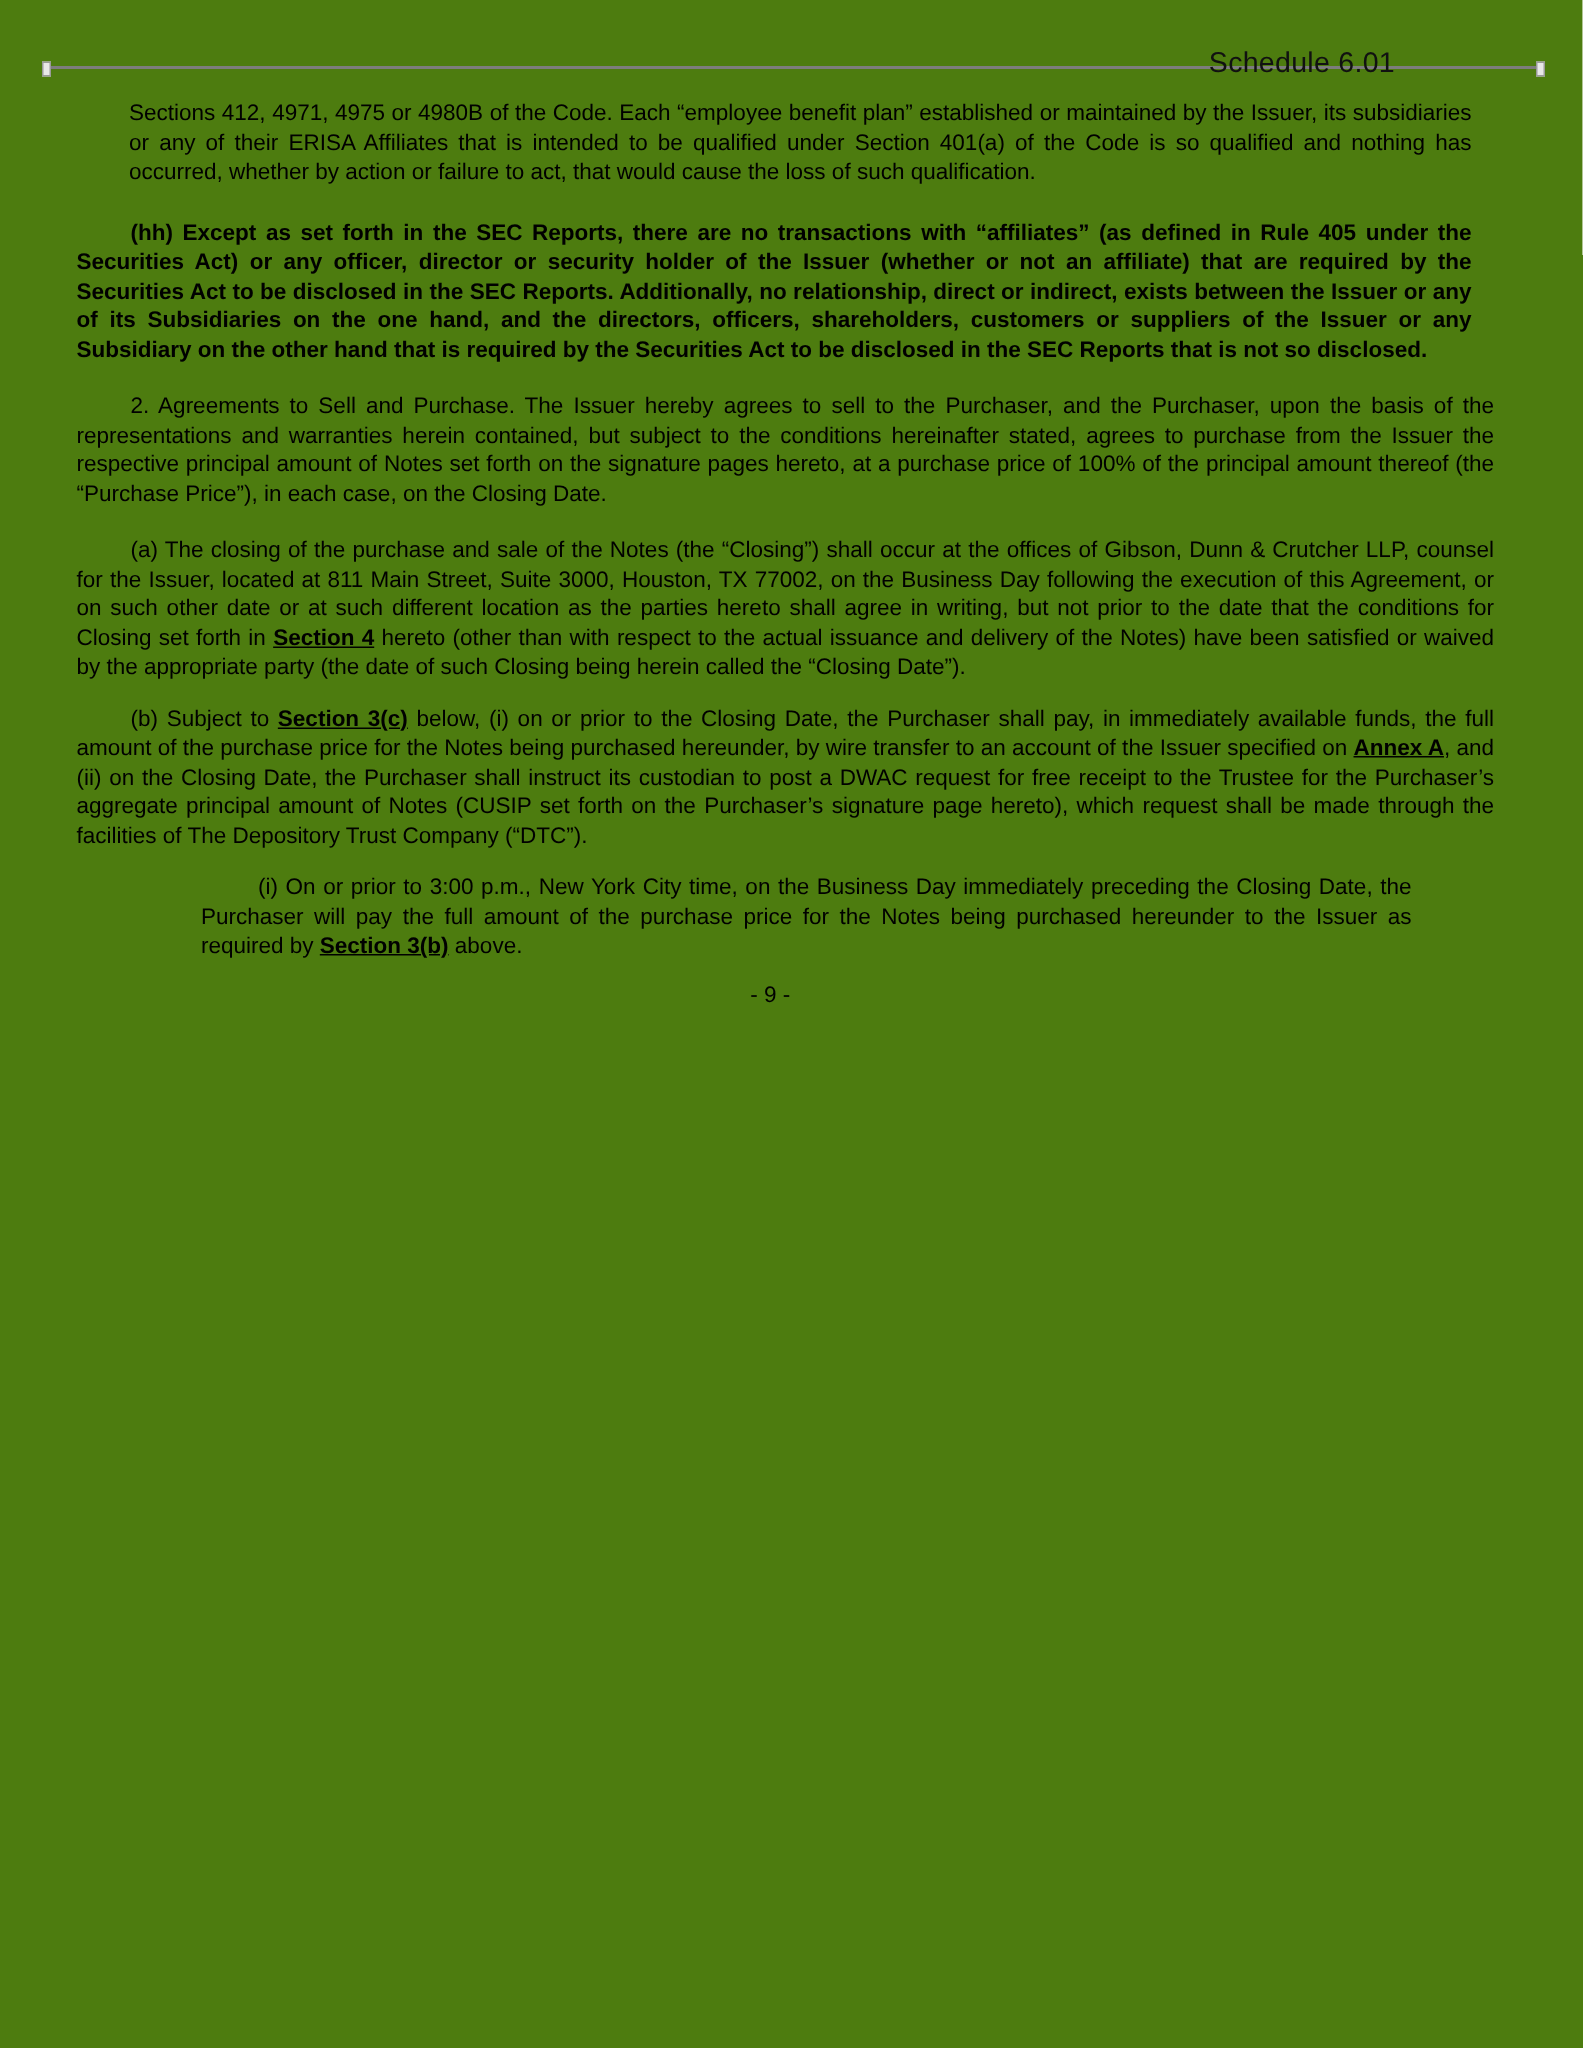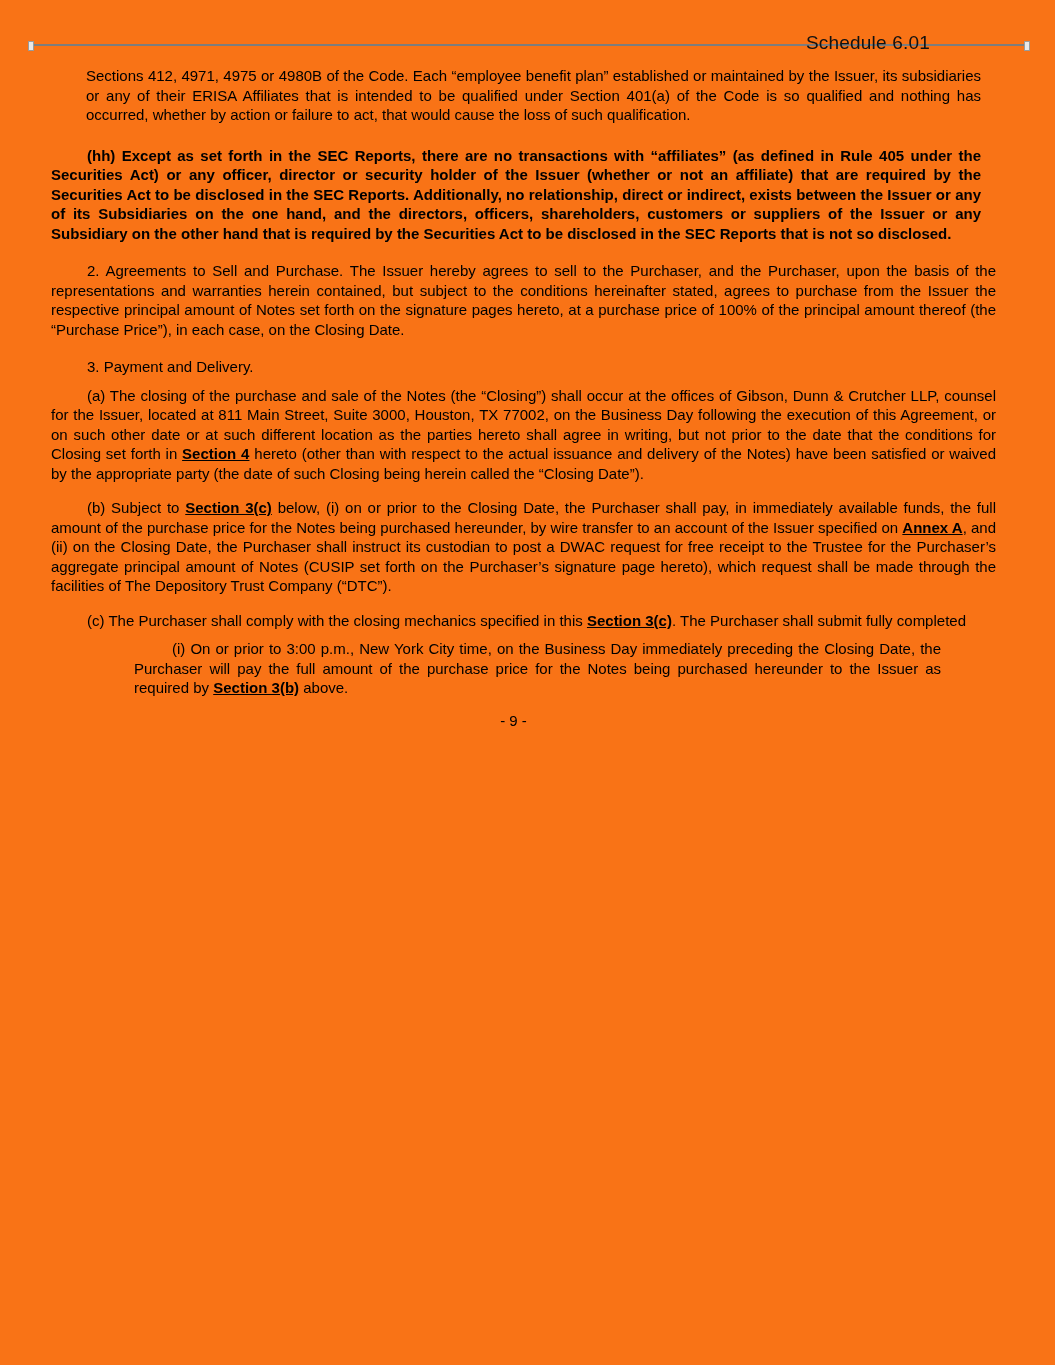--- a/index.html
+++ b/index.html
@@ -1,20 +1,20 @@
 <!DOCTYPE html>
 <html><head>
 <meta charset="utf-8">
 <style>
   html, body { margin: 0; padding: 0; background: #ffffff; }
   .page {
     position: relative;
     width: 1055px;
     height: 1365px;
-    background: #f97316;
+    background: #4d7c0f;
     font-family: "Liberation Sans", "DejaVu Sans", sans-serif;
     font-size: 15px;
     line-height: 19.5px;
     color: #000000;
     overflow: hidden;
   }
 
   
   .header-rule {
     position: absolute;
@@ -78,21 +78,19 @@
 
   <div class="header-rule"></div>
 
   <div class="schedule-title">Schedule 6.01</div>
 
   <div class="doc-body">
 
     <p class="para block loose"><span>Sections 412, 4971, 4975 or 4980B of the Code. Each “employee benefit plan” established or maintained by the Issuer, its subsidiaries or any of their ERISA Affiliates that is intended to be qualified under Section 401(a) of the Code is so qualified and nothing has occurred, whether by action or failure to act, that would cause the loss of such qualification.</span></p>
       <p class="para block-indent roomy"><span>(hh) Except as set forth in the SEC Reports, there are no transactions with “affiliates” (as defined in Rule 405 under the Securities Act) or any officer, director or security holder of the Issuer (whether or not an affiliate) that are required by the Securities Act to be disclosed in the SEC Reports. Additionally, no relationship, direct or indirect, exists between the Issuer or any of its Subsidiaries on the one hand, and the directors, officers, shareholders, customers or suppliers of the Issuer or any Subsidiary on the other hand that is required by the Securities Act to be disclosed in the SEC Reports that is not so disclosed.</span></p>
       <p class="para body roomy"><span>2. Agreements to Sell and Purchase. The Issuer hereby agrees to sell to the Purchaser, and the Purchaser, upon the basis of the representations and warranties herein contained, but subject to the conditions hereinafter stated, agrees to purchase from the Issuer the respective principal amount of Notes set forth on the signature pages hereto, at a purchase price of 100% of the principal amount thereof (the “Purchase Price”), in each case, on the Closing Date.</span></p>
-      <p class="para body tight"><span>3. Payment and Delivery.</span></p>
       <p class="para body"><span>(a) The closing of the purchase and sale of the Notes (the “Closing”) shall occur at the offices of Gibson, Dunn &amp; Crutcher LLP, counsel for the Issuer, located at 811 Main Street, Suite 3000, Houston, TX 77002, on the Business Day following the execution of this Agreement, or on such other date or at such different location as the parties hereto shall agree in writing, but not prior to the date that the conditions for Closing set forth in </span><span class="uline">Section 4</span><span> hereto (other than with respect to the actual issuance and delivery of the Notes) have been satisfied or waived by the appropriate party (the date of such Closing being herein called the “Closing Date”).</span></p>
       <p class="para body"><span>(b) Subject to </span><span class="uline">Section 3(c)</span><span> below, (i) on or prior to the Closing Date, the Purchaser shall pay, in immediately available funds, the full amount of the purchase price for the Notes being purchased hereunder, by wire transfer to an account of the Issuer specified on </span><span class="uline">Annex A</span><span>, and (ii) on the Closing Date, the Purchaser shall instruct its custodian to post a DWAC request for free receipt to the Trustee for the Purchaser’s aggregate principal amount of Notes (CUSIP set forth on the Purchaser’s signature page hereto), which request shall be made through the facilities of The Depository Trust Company (“DTC”).</span></p>
-      <p class="para body tight"><span>(c) The Purchaser shall comply with the closing mechanics specified in this </span><span class="uline">Section 3(c)</span><span>. The Purchaser shall submit fully completed</span></p>
       <p class="para deep tight"><span>(i) On or prior to 3:00 p.m., New York City time, on the Business Day immediately preceding the Closing Date, the Purchaser will pay the full amount of the purchase price for the Notes being purchased hereunder to the Issuer as required by </span><span class="uline">Section 3(b)</span><span> above.</span></p>
       <div class="page-number">- 9 -</div>
   </div>
 
 </div>
 
 </body></html>

